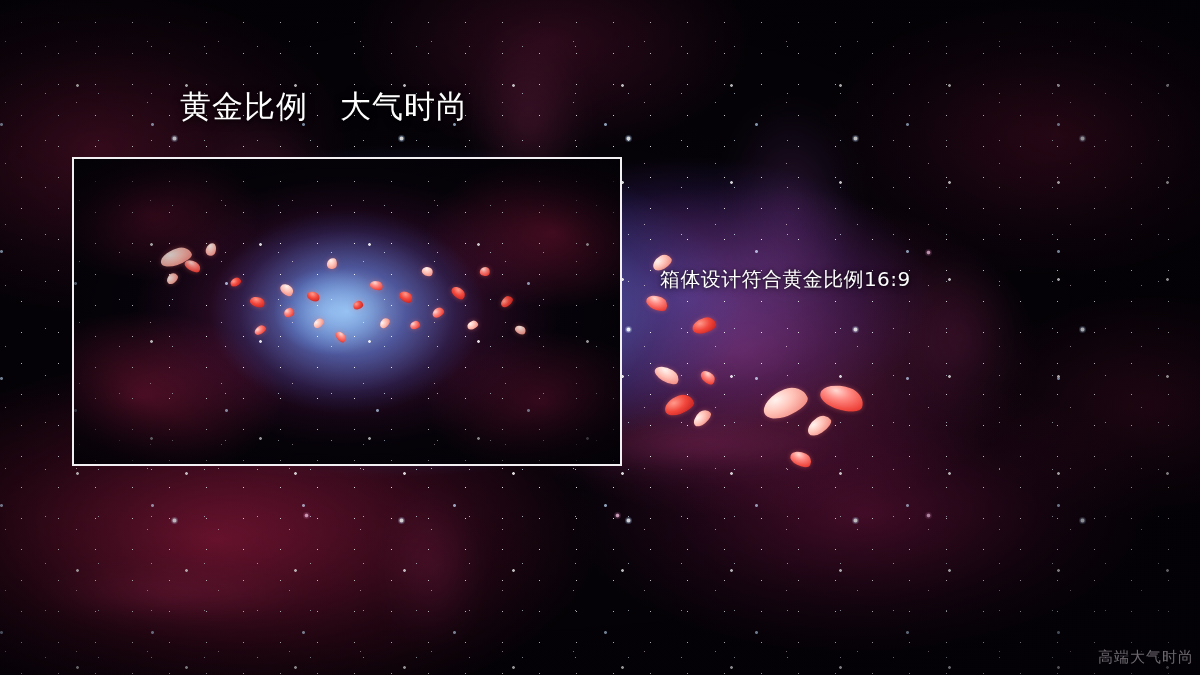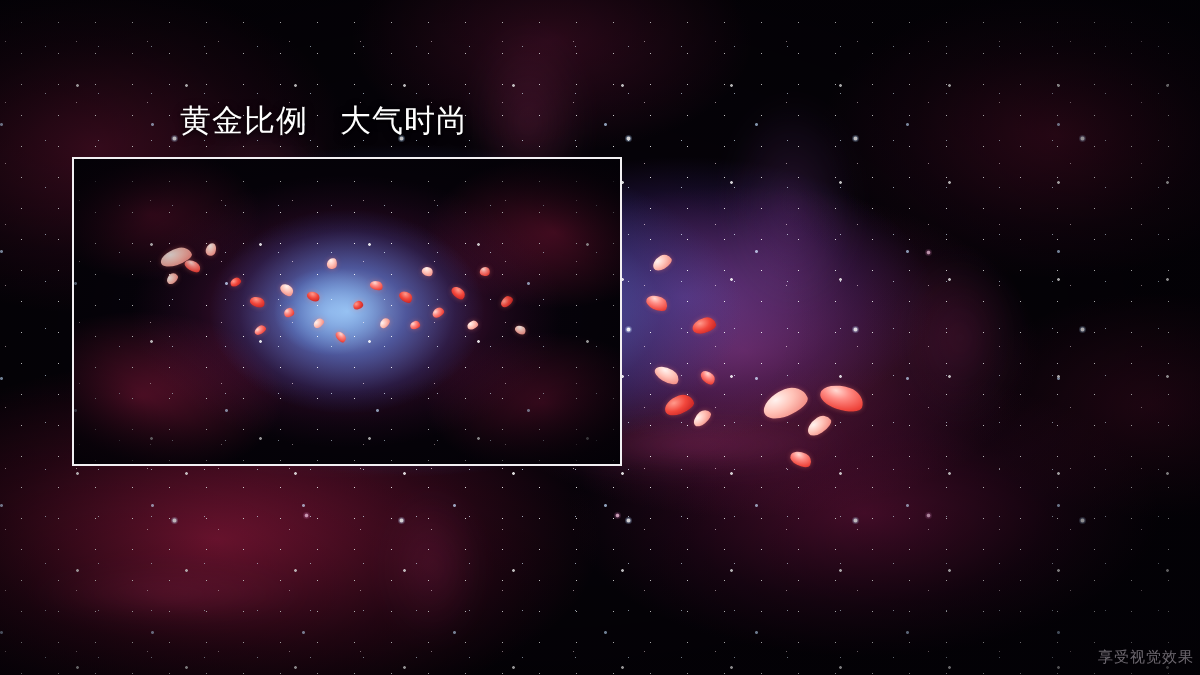--- a/index.html
+++ b/index.html
@@ -113,21 +113,21 @@
       radial-gradient(ellipse 26% 28% at 14% 18%, rgba(160,26,72,.44) 0%, rgba(0,0,0,0) 78%),
       #07030c;
   }
   .mini-vig {
     position:absolute; inset:0;
     background:radial-gradient(ellipse 64% 64% at 50% 50%, rgba(0,0,0,0) 40%, rgba(0,0,0,.34) 72%, rgba(3,1,6,.86) 100%);
   }
 
   
   #slide-title {
-    position:absolute; left:180px; top:100px;
+    position:absolute; left:180px; top:86px;
     font-size:31px; letter-spacing:1px; color:#ffffff;
     text-shadow:0 2px 9px rgba(0,0,0,.80), 0 0 3px rgba(0,0,0,.55);
     white-space:pre;
   }
   #body-text {
     position:absolute; left:660px; top:258px;
     color:#ffffff; font-size:20px; line-height:42px;
     letter-spacing:.4px;
     text-shadow:0 1px 7px rgba(0,0,0,.75), 0 0 3px rgba(0,0,0,.55);
   }
@@ -221,17 +221,18 @@
         <div class="petal" style="left: 406.16px; top: 107.8px; width: 10.45px; height: 8.55px; transform: rotate(12deg);"></div>
         <div class="petal deep" style="left: 426.4px; top: 138.4px; width: 13.3px; height: 8.55px; transform: rotate(-38deg);"></div>
         <div class="petal pale" style="left: 441.12px; top: 167.2px; width: 11.4px; height: 7.6px; transform: rotate(28deg);"></div>
       </div>
     <div class="mini-vig"></div>
   </div>
 
   <div id="slide-title">黄金比例　大气时尚</div>
 
   <div id="body-text">
+    <div class="line">箱体设计符合黄金比例16:9</div>
   </div>
 
-  <div id="watermark">享受视觉效果</div>
+  <div id="watermark">高端大气时尚</div>
 
 </div>
 
 </body></html>

